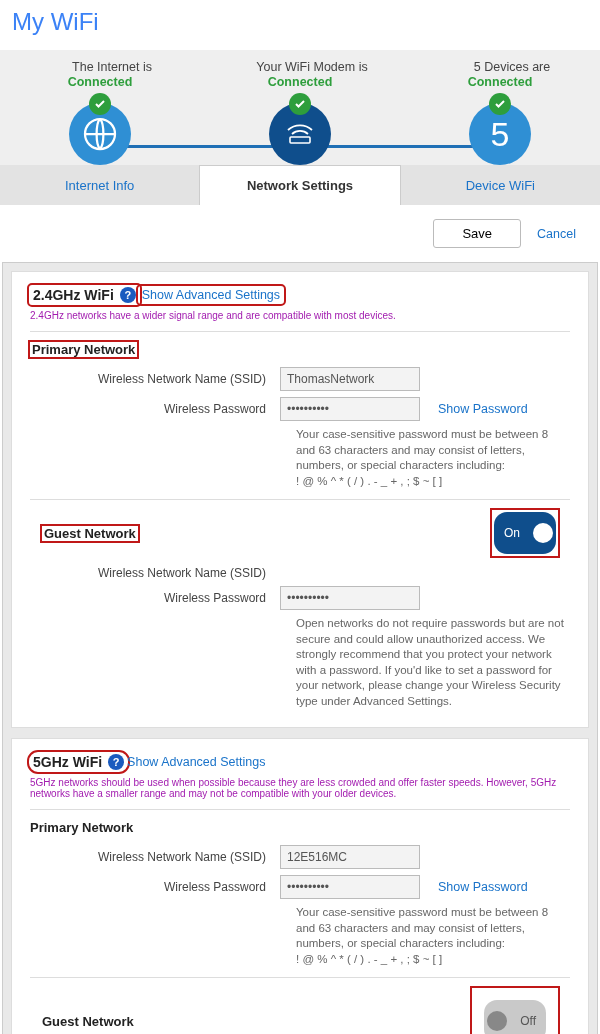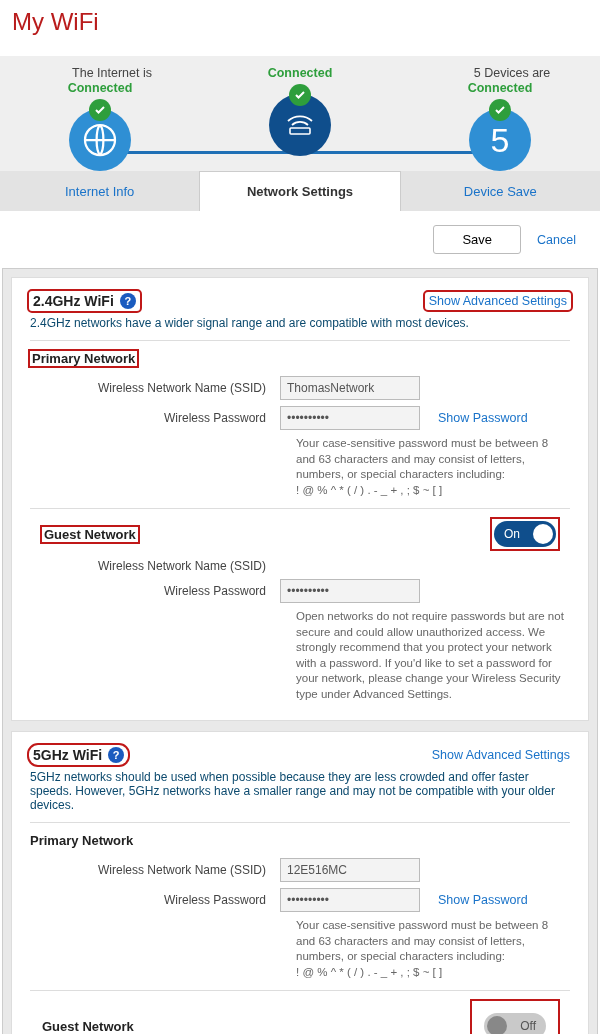--- a/index.html
+++ b/index.html
@@ -7,22 +7,22 @@
     margin: 0;
     font-family: "Segoe UI", Arial, sans-serif;
     font-size: 13px;
     color: #333;
     background: #fff;
     width: 600px;
   }
   .page-title {
     font-size: 24px;
     font-weight: 400;
-    color: #b91c1c;
-    padding: 8px 12px 20px;
+    color: #3b82f6;
+    padding: 8px 12px 14px;
   }
   .status-bar {
     background: #efefef;
     padding: 10px 0 0;
     position: relative;
   }
   .status-row {
     display: flex;
     text-align: center;
   }
@@ -116,40 +116,39 @@
     padding:8px;
   }
   .panel {
     background:#fff;
     border:1px solid #ddd;
     padding:14px 18px;
     margin-bottom:10px;
   }
   .panel-head {
     display:flex;
-    justify-content:space-between;
     align-items:center;
     margin-bottom:6px;
   }
   .sec-title {
     font-size:14px;
     font-weight:700;
     color:#222;
     display:flex;
     align-items:center;
     gap:6px;
   }
   .help-badge {
     width:16px;height:16px;border-radius:50%;
     background:#1a5bbf;color:#fff;font-size:11px;font-weight:700;
     display:inline-flex;align-items:center;justify-content:center;
     cursor:pointer;
   }
   .sec-desc {
-    font-size:12px;color:#0c4a6e;
+    font-size:10px;color:#a21caf;
     margin-bottom:10px;
   }
   .hr { border:none;border-top:1px solid #ddd;margin:10px 0;}
   .sub-title {
     font-size:13px;font-weight:700;color:#222;
     margin:6px 0 10px;
   }
   .row {
     display:flex;
     align-items:center;
@@ -175,21 +174,21 @@
   .hint {
     font-size:11.5px;color:#666;
     margin:6px 0 4px 266px;
     max-width:310px;
     line-height:1.35;
   }
   .guest-head {
     display:flex;justify-content:space-between;align-items:center;
     margin:6px 12px 10px;
   }
-  .tgl { position:relative; width:62px;height:26px;border-radius:13px;cursor:pointer;
+  .tgl { position:relative; width:62px;height:42px;border-radius:13px;cursor:pointer;
          display:flex;align-items:center; }
   .tgl-on { background:#0f4e8c; }
   .tgl-on .knob { position:absolute;right:3px;width:20px;height:20px;border-radius:50%;background:#fff; }
   .tgl-on .txt { color:#fff;font-size:12px;position:absolute;left:10px;}
   .tgl-off { background:#c9c9c9; }
   .tgl-off .knob { position:absolute;left:3px;width:20px;height:20px;border-radius:50%;background:#888; }
   .tgl-off .txt { color:#555;font-size:12px;position:absolute;right:10px;}
   .hl { outline:2px solid #c01818; outline-offset:1px; border-radius:2px; padding:1px 3px;}
   .hl-block { outline:2px solid #c01818; padding:0 2px;}
   .dev-count { font-size:34px;font-weight:300; }
@@ -214,20 +213,21 @@
       </div>
       <div class="circle-icon circle-light">
         <svg width="36" height="36" viewBox="0 0 24 24">
             <circle cx="12" cy="12" r="10" fill="none" stroke="#fff" stroke-width="1.5"></circle>
             <path d="M2 12h20M12 2c3 3 3 17 0 20M12 2c-3 3-3 17 0 20" fill="none" stroke="#fff" stroke-width="1.5"></path>
           </svg>
       </div>
     </div>
 
     <div class="status-col">
+      <div class="status-label">Your WiFi Modem is</div>
       <div class="status-connected">Connected</div>
       <div class="check-badge">
         <svg width="12" height="12" viewBox="0 0 24 24">
             <path fill="none" stroke="#fff" stroke-width="4" d="M4 12l5 5L20 6"></path>
           </svg>
       </div>
       <div class="circle-icon circle-dark">
         <svg width="36" height="36" viewBox="0 0 36 24">
             <path d="M6 8a18 18 0 0 1 24 0M10 12a12 12 0 0 1 16 0" fill="none" stroke="#fff" stroke-width="1.8"></path>
             <rect x="8" y="15" width="20" height="6" rx="1" fill="none" stroke="#fff" stroke-width="1.6"></rect>
@@ -247,21 +247,21 @@
       </div>
       <div class="circle-icon circle-light">
         <span class="dev-count">5</span>
       </div>
     </div>
   </div>
 
   <div class="tab-row">
     <div class="tab tab-link">Internet Info</div>
     <div class="tab tab-active">Network Settings</div>
-    <div class="tab tab-link">Device Save</div>
+    <div class="tab tab-link">Device WiFi</div>
   </div>
 </div>
 
 <div class="action-row">
   <button class="btn-save">Save</button>
   <span class="link">Cancel</span>
 </div>
 
 <div class="outer-box">
 

